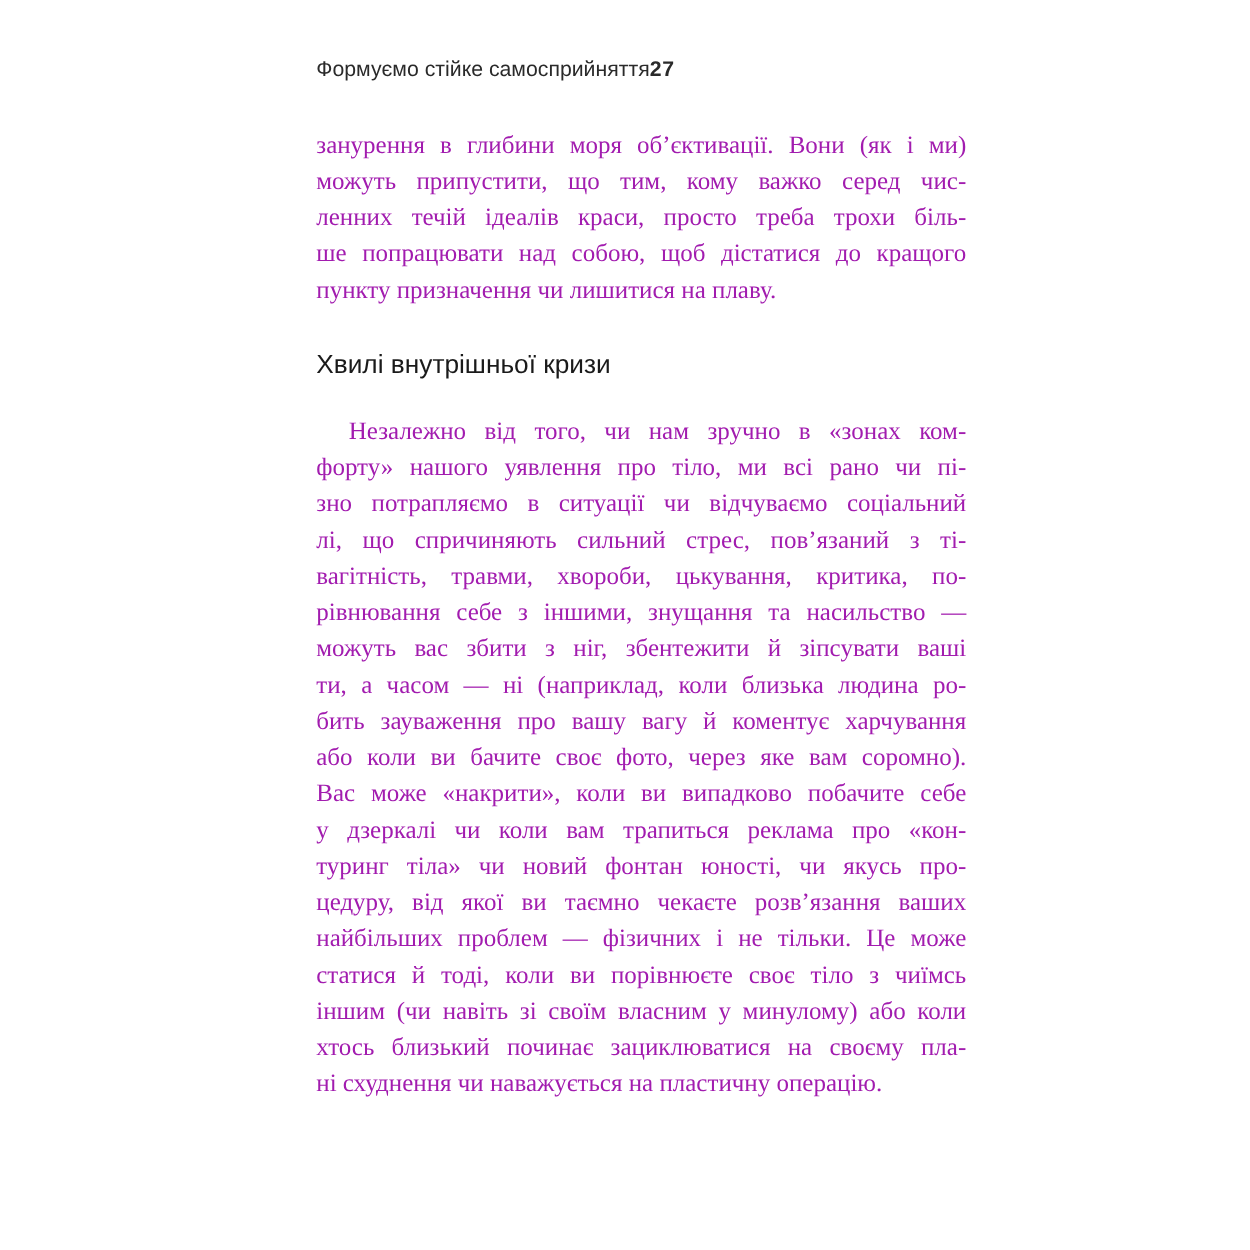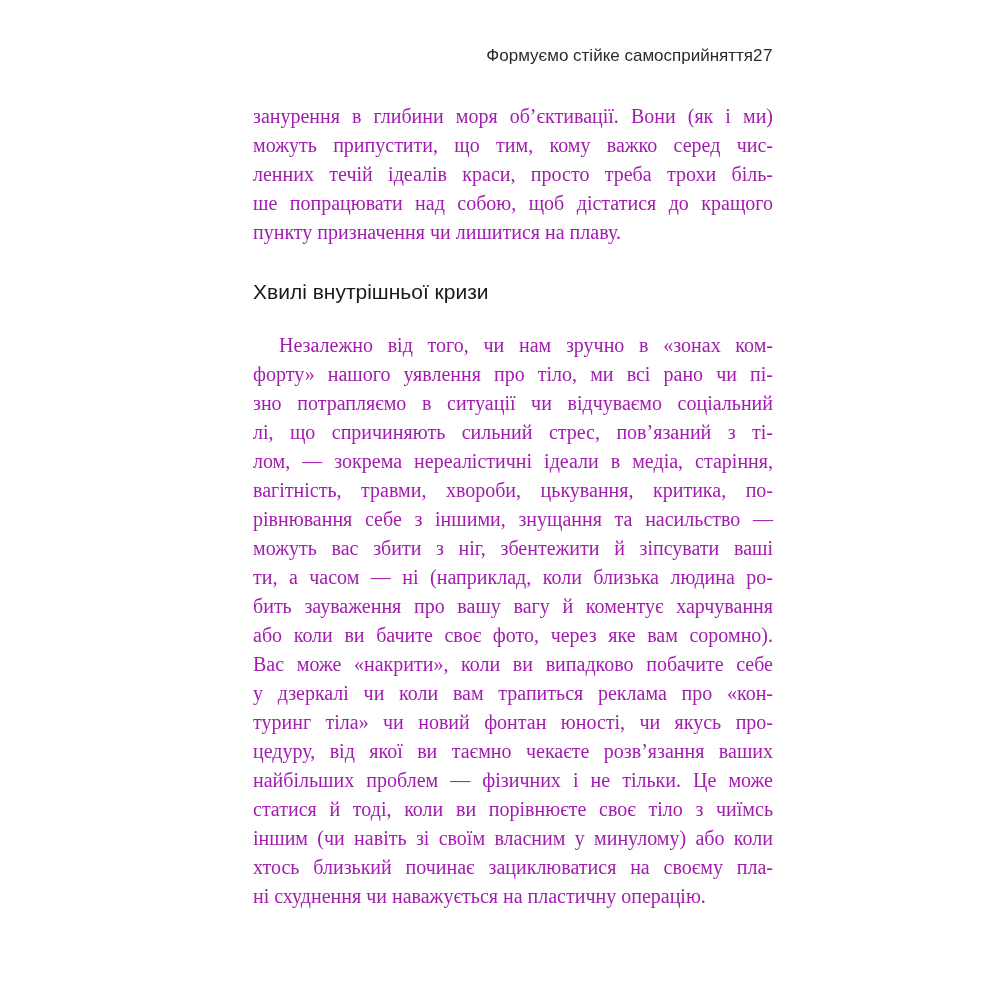--- a/index.html
+++ b/index.html
@@ -17,30 +17,30 @@
     font-family: "Liberation Serif", serif;
   }
   .content {
     position: absolute;
     left: 253px;
     top: 46px;
     width: 520px;
   }
   .running-header {
     display: flex;
-    justify-content: flex-end;
+    justify-content: flex-start;
     align-items: baseline;
     font-family: "Liberation Sans", sans-serif;
     font-size: 17px;
     font-weight: 500;
     color: #2a2a2a;
     margin-bottom: 36px;
   }
   .running-header .page-number {
-    font-weight: 400;
+    font-weight: 700;
     letter-spacing: 0.5px;
   }
   .paragraph {
     margin: 0;
   }
   .line {
     font-size: 20px;
     line-height: 29px;
     text-align: justify;
     text-align-last: justify;
@@ -77,21 +77,20 @@
           <div class="line">ленних течій ідеалів краси, просто треба трохи біль-</div>
           <div class="line">ше попрацювати над собою, щоб дістатися до кращого</div>
           <div class="line last">пункту призначення чи лишитися на плаву.</div>
         </div>
         <div class="section-heading">Хвилі внутрішньої кризи</div>
         <div class="paragraph">
           <div class="line indent">Незалежно від того, чи нам зручно в «зонах ком-</div>
           <div class="line">форту» нашого уявлення про тіло, ми всі рано чи пі-</div>
           <div class="line">зно потрапляємо в ситуації чи відчуваємо соціальний</div>
           <div class="line">лі, що спричиняють сильний стрес, пов’язаний з ті-</div>
-          <div class="line">лом, — зокрема нереалістичні ідеали в медіа, старіння,</div>
           <div class="line">вагітність, травми, хвороби, цькування, критика, по-</div>
           <div class="line">рівнювання себе з іншими, знущання та насильство —</div>
           <div class="line">можуть вас збити з ніг, збентежити й зіпсувати ваші</div>
           <div class="line">ти, а часом — ні (наприклад, коли близька людина ро-</div>
           <div class="line">бить зауваження про вашу вагу й коментує харчування</div>
           <div class="line">або коли ви бачите своє фото, через яке вам соромно).</div>
           <div class="line">Вас може «накрити», коли ви випадково побачите себе</div>
           <div class="line">у дзеркалі чи коли вам трапиться реклама про «кон-</div>
           <div class="line">туринг тіла» чи новий фонтан юності, чи якусь про-</div>
           <div class="line">цедуру, від якої ви таємно чекаєте розв’язання ваших</div>

